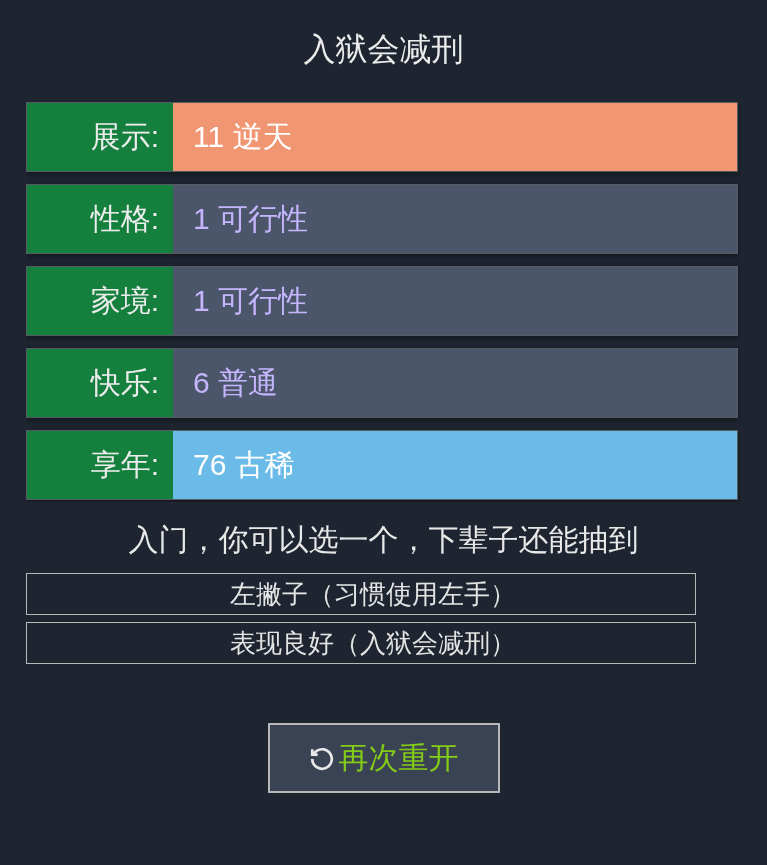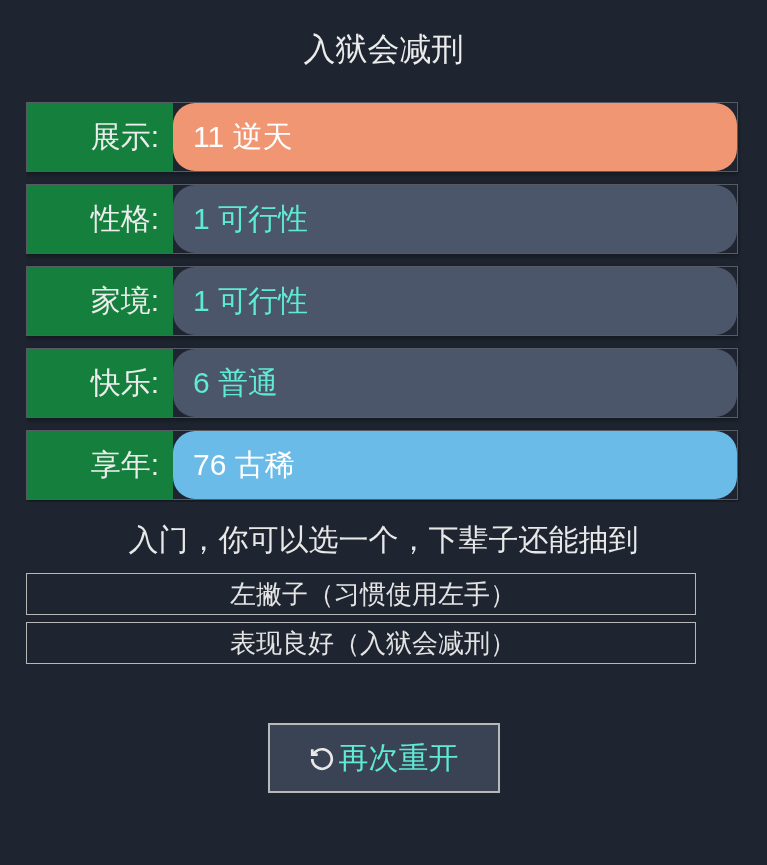--- a/index.html
+++ b/index.html
@@ -68,28 +68,27 @@
       padding-right: 14px;
       font-size: 30px;
     }
     .stat-value {
       flex: 1;
       display: flex;
       align-items: center;
       padding-left: 20px;
       font-size: 30px;
       color: #ffffff;
-      border-radius: 22px;
     }
     .stat-value.orange {
       background-color: #f19672;
     }
     .stat-value.gray {
       background-color: #4c566a;
-      color: #5eead4;
+      color: #c4b5fd;
     }
     .stat-value.blue {
       background-color: #6bbbe8;
     }
     .talent-section {
       width: 715px;
       margin-top: 18px;
       display: flex;
       flex-direction: column;
       align-items: center;
@@ -136,21 +135,21 @@
     .restart-button {
       margin-top: 45px;
       width: 232px;
       height: 70px;
       background-color: #3a4354;
       border: 2px solid #b8b8b8;
       display: flex;
       align-items: center;
       justify-content: center;
       font-size: 30px;
-      color: #5eead4;
+      color: #84cc16;
       cursor: pointer;
       gap: 4px;
       font-family: inherit;
     }
     .restart-icon {
       display: inline-block;
       width: 26px;
       height: 26px;
     }
     .restart-icon svg {

